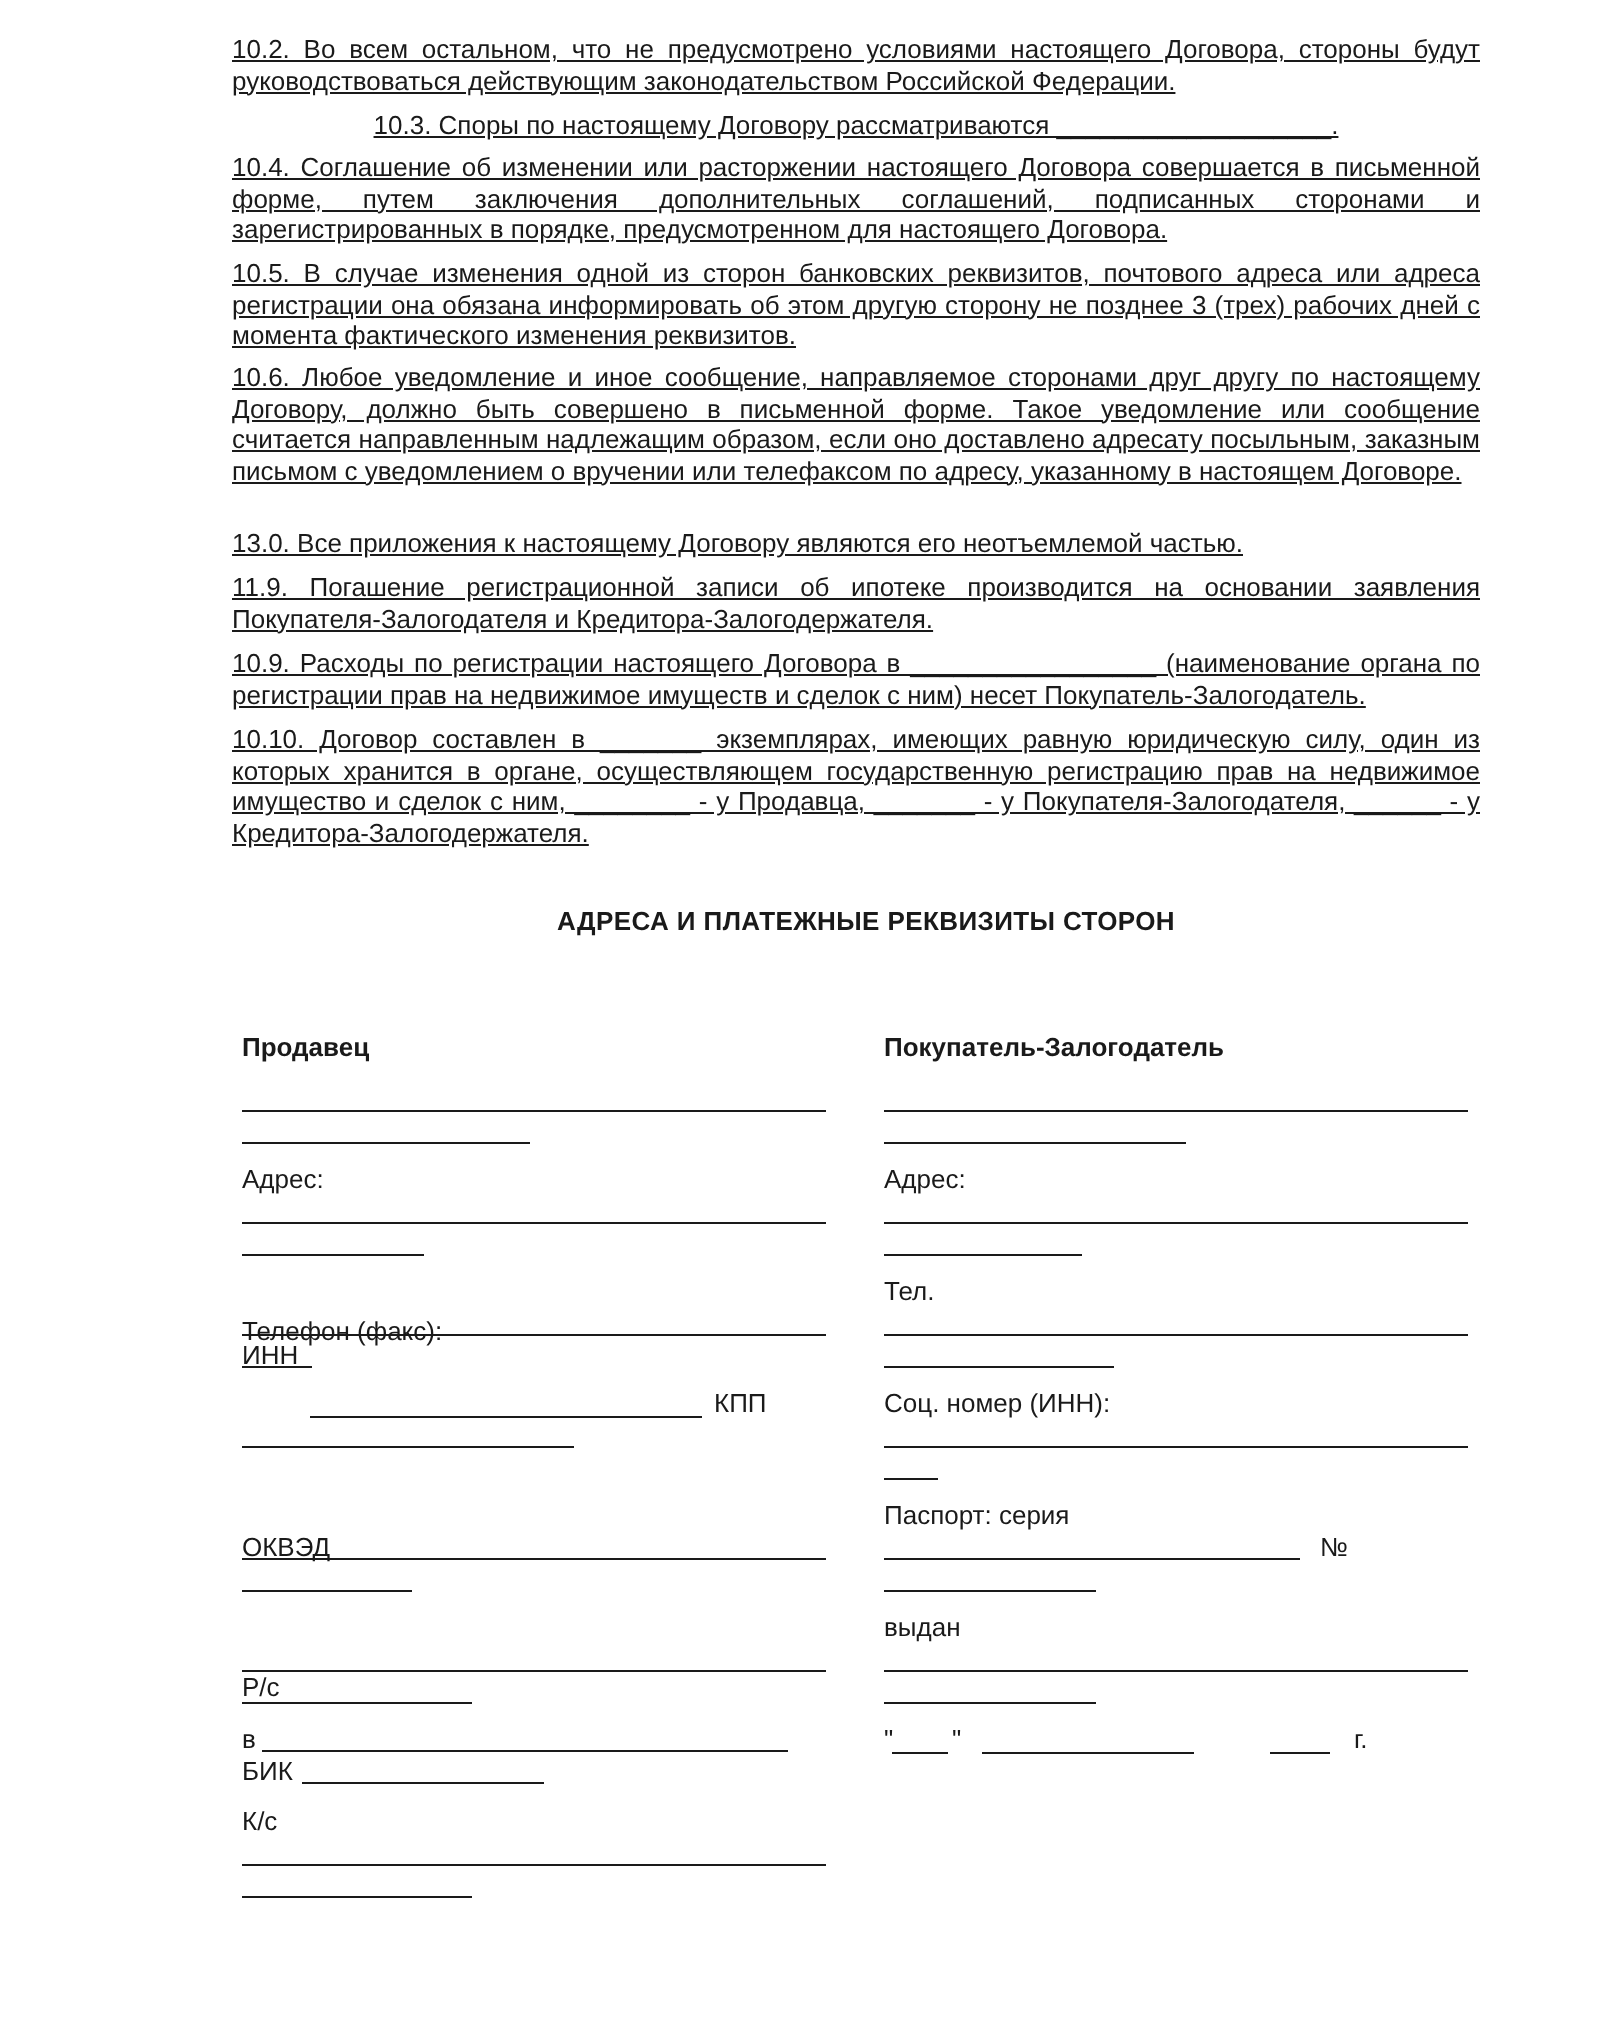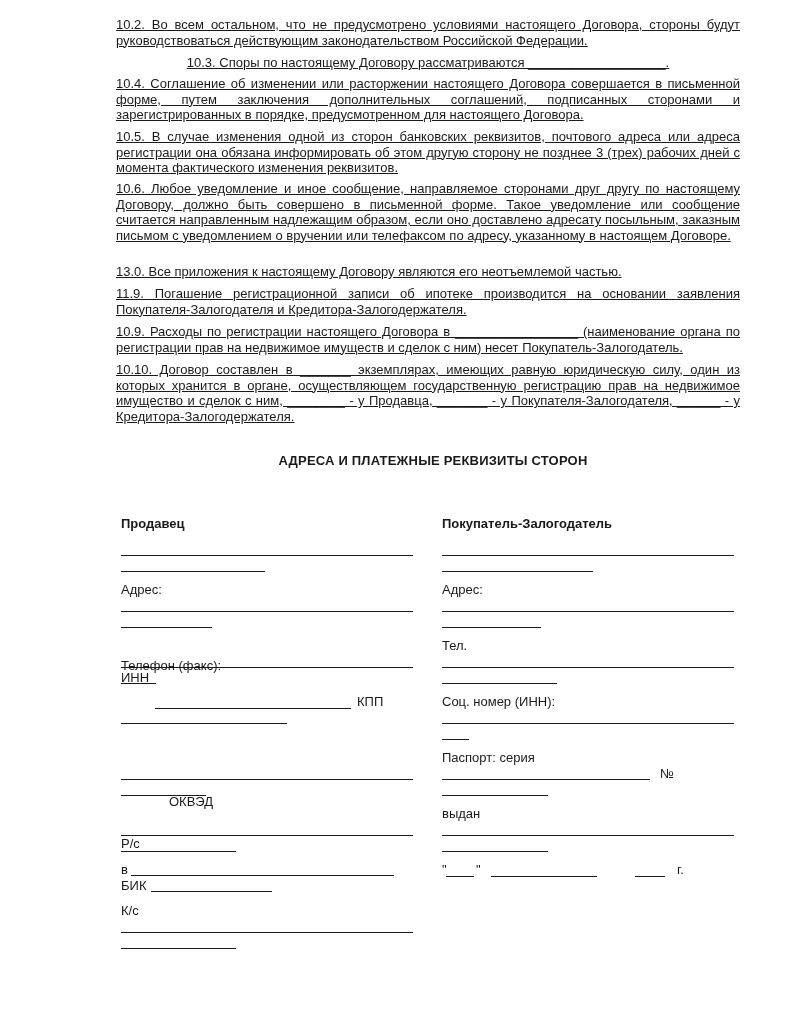--- a/index.html
+++ b/index.html
@@ -43,21 +43,21 @@
 
   <div class="lbl" style="top:622px;margin-top:36px;">Телефон (факс):</div>
   <div class="line" style="top:667px; width:292px;"></div>
   <div class="line" style="top:683px; width:35px;"></div>
 
   <div class="lbl" style="top:670px;">ИНН</div>
   <div class="line" style="top:708px; left:34px; width:196px;"></div>
   <div class="lbl" style="top:694px; left:236px;">КПП</div>
   <div class="line" style="top:723px; width:166px;"></div>
 
-  <div class="lbl" style="top:794px;margin-left:48px;">ОКВЭД</div>
+  <div class="lbl" style="top:766px;">ОКВЭД</div>
   <div class="line" style="top:779px; width:292px;"></div>
   <div class="line" style="top:795px; width:85px;"></div>
 
   <div class="lbl" style="top:836px;">Р/с</div>
   <div class="line" style="top:835px; width:292px;"></div>
   <div class="line" style="top:851px; width:115px;"></div>
 
   <div class="lbl" style="top:862px;">в</div>
   <div class="line" style="top:875px; left:10px; width:263px;"></div>
   <div class="lbl" style="top:878px;">БИК</div>

